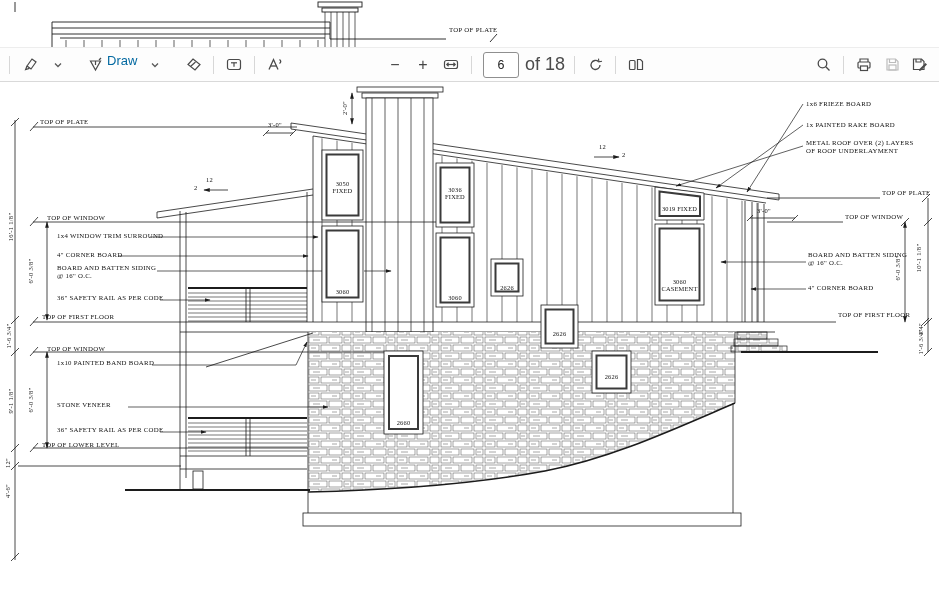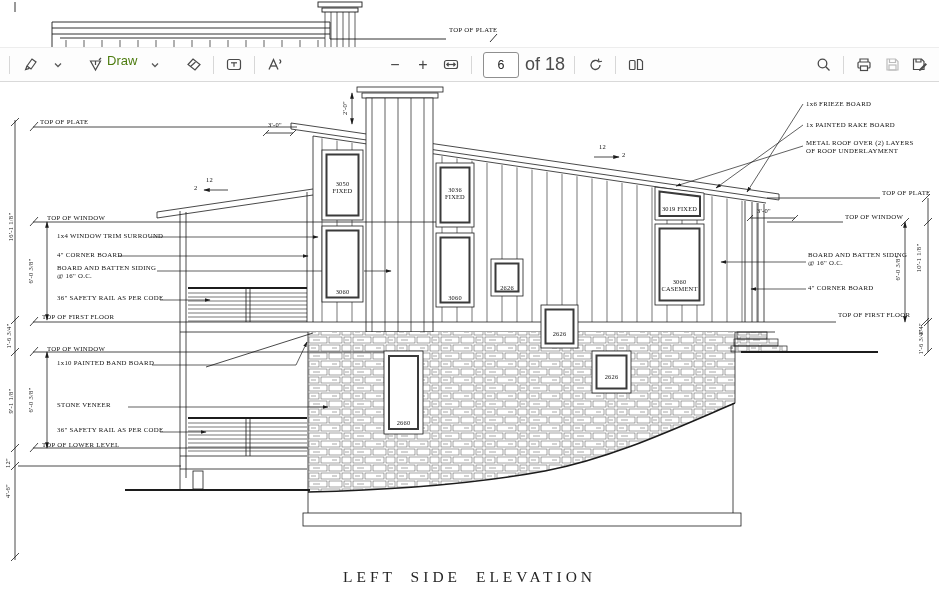--- a/index.html
+++ b/index.html
@@ -10,21 +10,21 @@
   .toolbar{position:absolute;left:0;top:47px;width:939px;height:33px;background:#fdfdfd;
     border-top:1px solid #ededed;border-bottom:1px solid #d9d9d9;z-index:5;}
   .tgroup{position:absolute;top:0;height:33px;display:flex;align-items:center;gap:2px;}
   .tg-left{left:4px;}
   .tg-mid{left:382px;}
   .tg-right{right:6px;}
   .tbtn{display:flex;align-items:center;justify-content:center;min-width:26px;height:26px;
     border:none;background:transparent;border-radius:4px;color:#3d3d3d;cursor:pointer;padding:0 2px;}
   .tbtn svg{display:block;}
   .tbtn.disabled{color:#b9b9b9;cursor:default;}
-  .tlabel{font-size:13px;color:#4d7c0f;margin:0 1px 8px 3px;}
+  .tlabel{font-size:13px;color:#0369a1;margin:0 1px 8px 3px;}
   .tsep{width:1px;height:18px;background:#d7d7d7;margin:0 5px;}
   .zoomtxt{font-size:16px;color:#454545;line-height:1;}
   .pagebox{width:30px;height:22px;border:1px solid #8f8f8f;border-radius:3px;text-align:center;
     font-size:12.5px;color:#222;background:#fff;margin:0 4px;font-family:"Liberation Sans",sans-serif;}
   .pagetotal{font-size:18px;color:#4b4b4b;margin-right:2px;white-space:nowrap;}
   
   .lbl{position:absolute;font-family:"Liberation Serif",serif;font-size:6.8px;line-height:1.1;
     color:#111;white-space:nowrap;letter-spacing:.3px;z-index:2;}
   .dim{font-size:6.5px;}
   .vdim{transform:translate(-50%,-50%) rotate(-90deg);}
@@ -452,15 +452,14 @@
 <div class="wlbl" style="left:491px;top:284px;width:32px">2626</div>
 <div class="wlbl" style="left:655px;top:205px;width:49px">3019 FIXED</div>
 <div class="wlbl" style="left:655px;top:278px;width:49px">
   <div>3060</div>
   <div>CASEMENT</div>
 </div>
 <div class="wlbl" style="left:541px;top:330px;width:37px">2626</div>
 <div class="wlbl" style="left:592px;top:373px;width:39px">2626</div>
 <div class="wlbl" style="left:384px;top:419px;width:39px">2660</div>
 
-<div class="title">LEFT SIDE ELEVATION</div>
 
 </div>
 
 </body></html>

